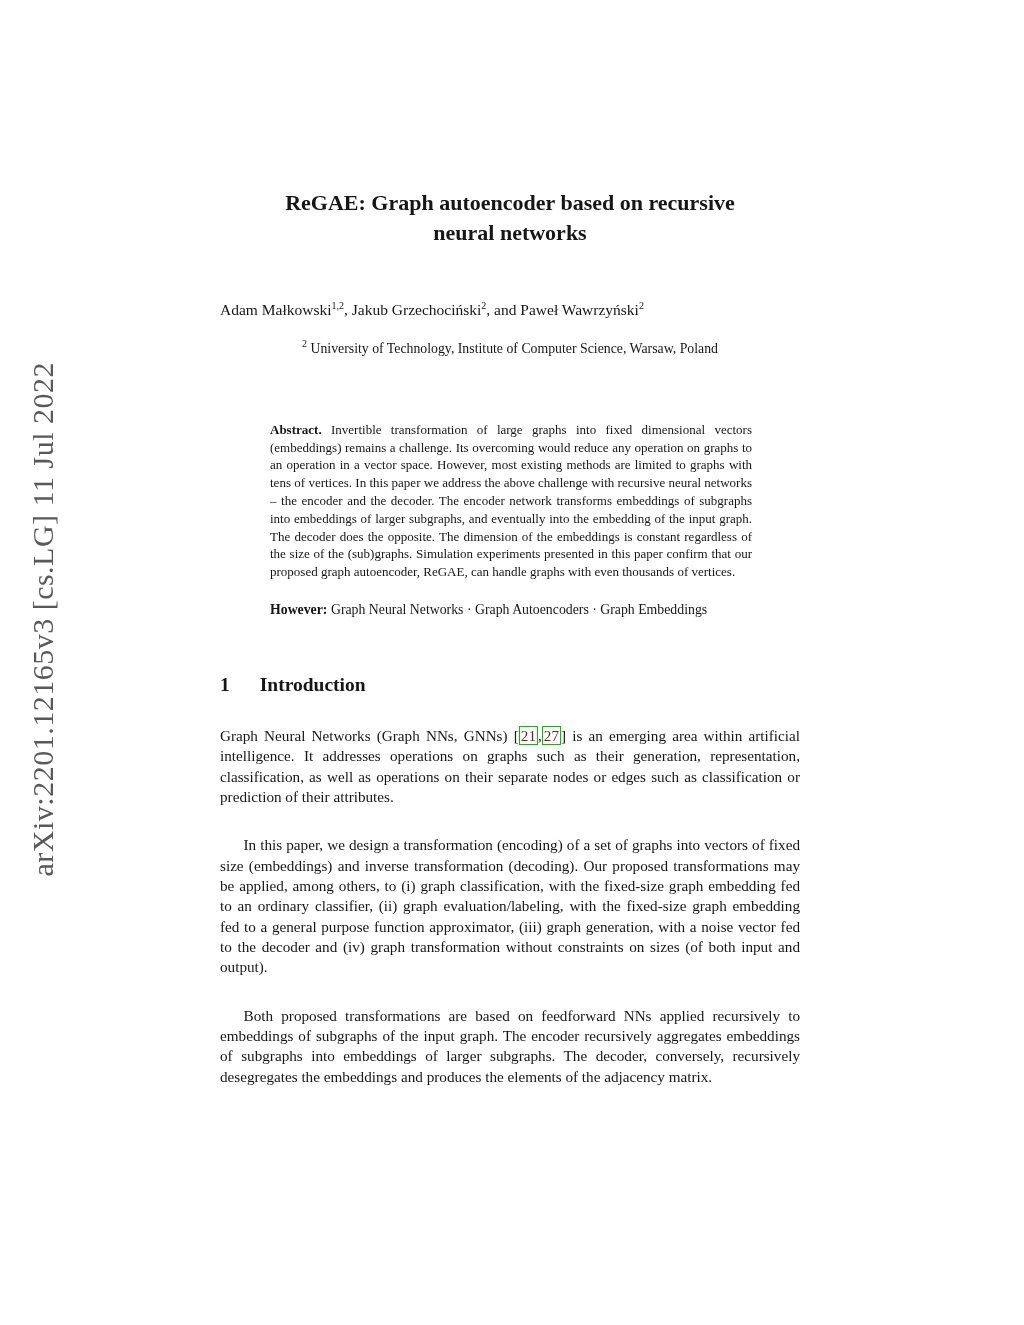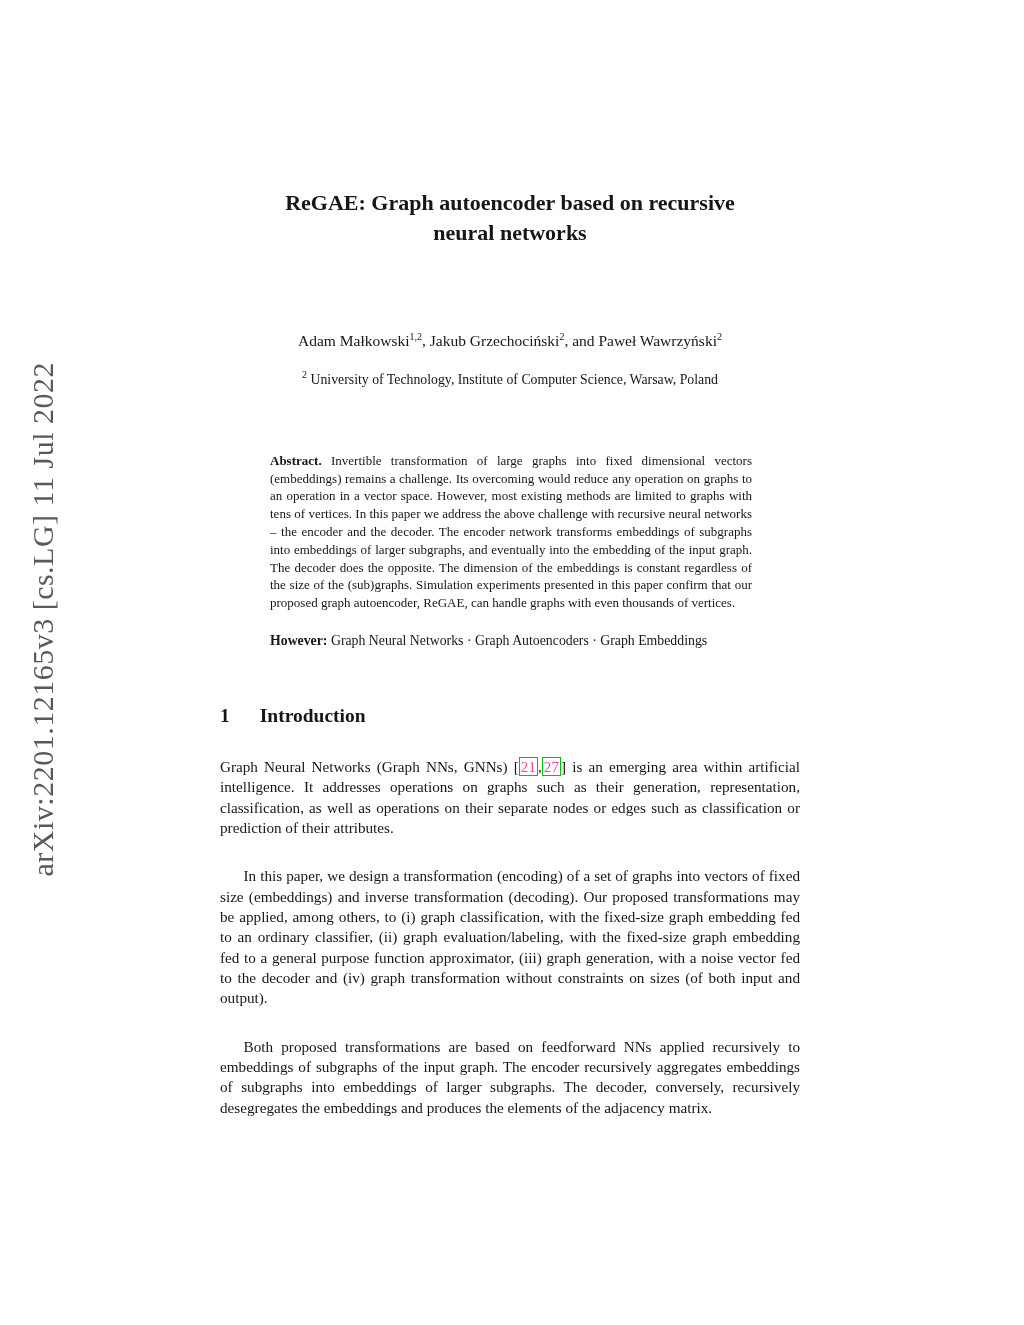--- a/index.html
+++ b/index.html
@@ -31,22 +31,21 @@
     width:580px;
   }
   .title{
     margin:188px 0 0 0;
     text-align:center;
     font-size:22px;
     font-weight:bold;
     line-height:1.38;
   }
   .authors{
-    margin-top:83px;
-    text-align:center;
+    margin-top:52px;
     font-size:15.5px;
   }
   .authors sup, .affiliations sup{
     font-size:10px;
     line-height:0;
   }
   .affiliations{
     margin-top:20px;
     text-align:center;
     font-size:13.8px;
@@ -77,21 +76,21 @@
     text-align:justify;
     line-height:1.34;
     margin:0;
     hyphens:auto;
   }
   .body-par.first{margin-top:30px;}
   .body-par.indent{text-indent:1.55em;margin-top:28px;}
   .cite{
     border:1px solid #00c400;
     padding:0 1px;
-    color:#ec4899;
+    color:#7f1d1d;
     text-decoration:none;
     cursor:pointer;
   }
 </style>
 </head>
 <body>
 
 <div class="page">
 
   <div class="watermark">arXiv:2201.12165v3 [cs.LG] 11 Jul 2022</div>

